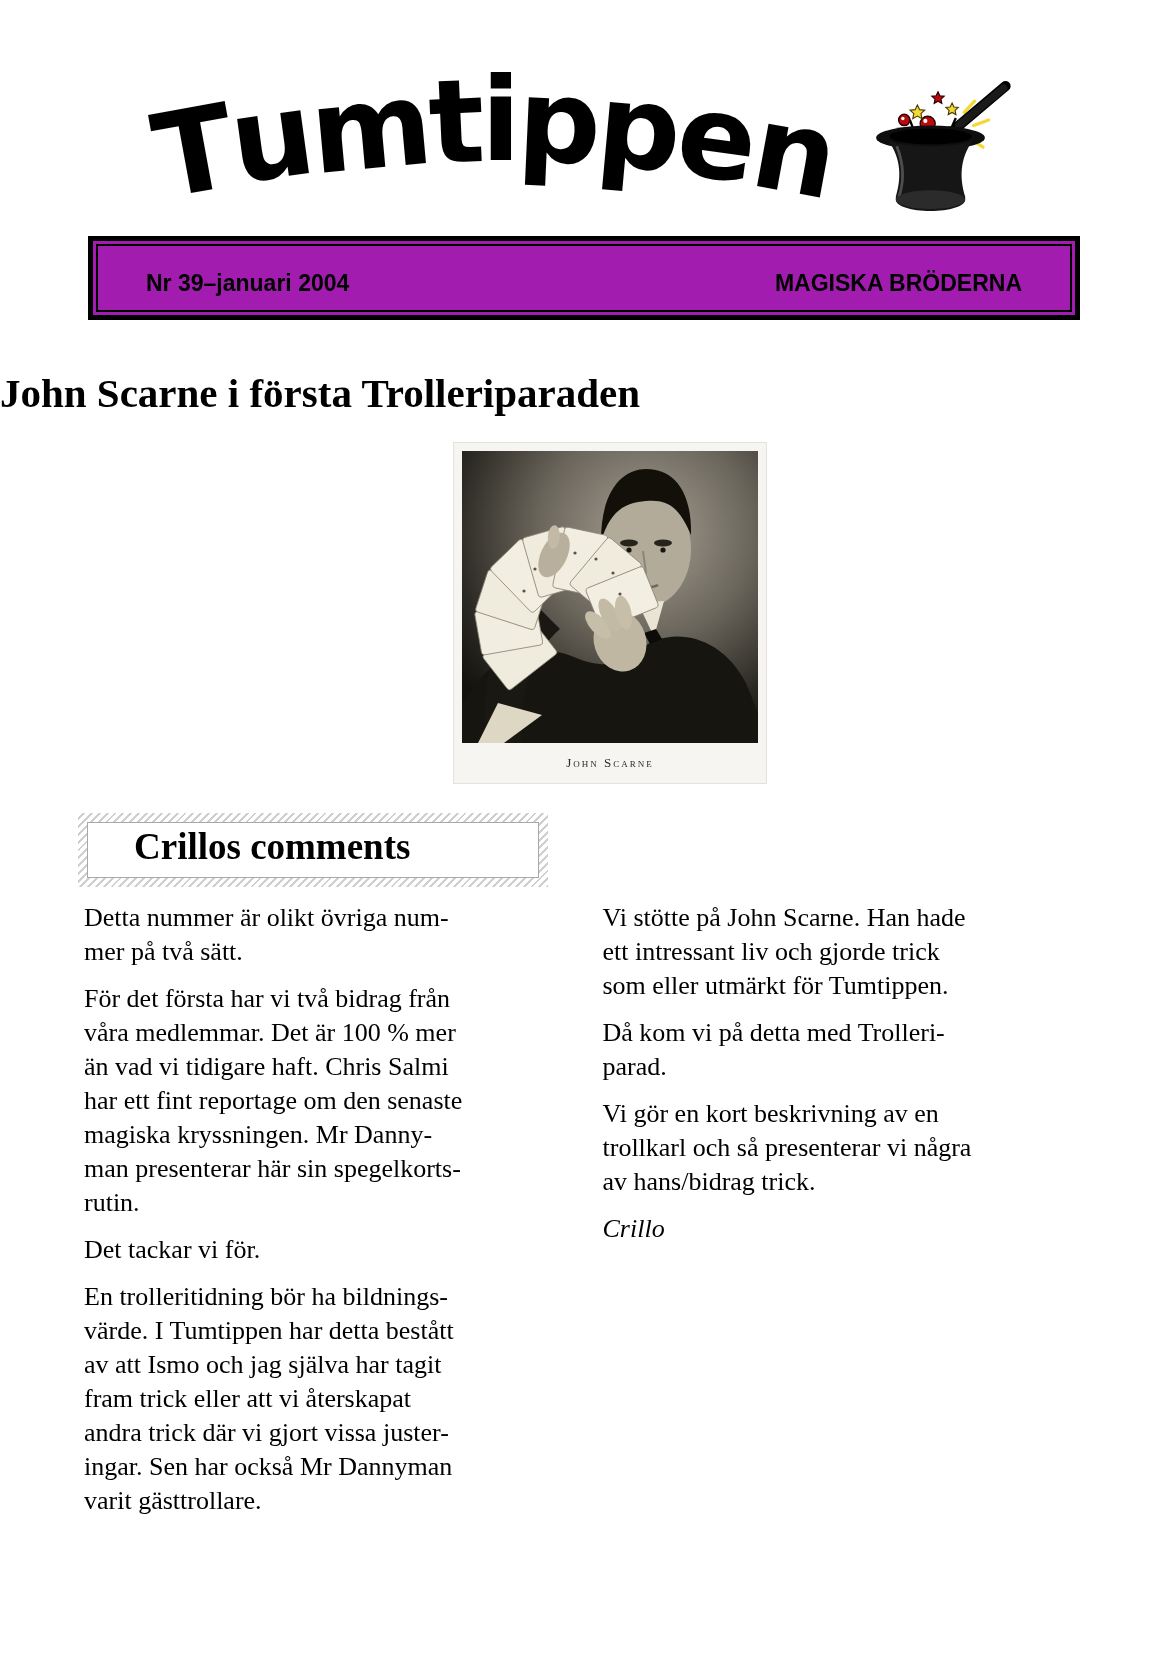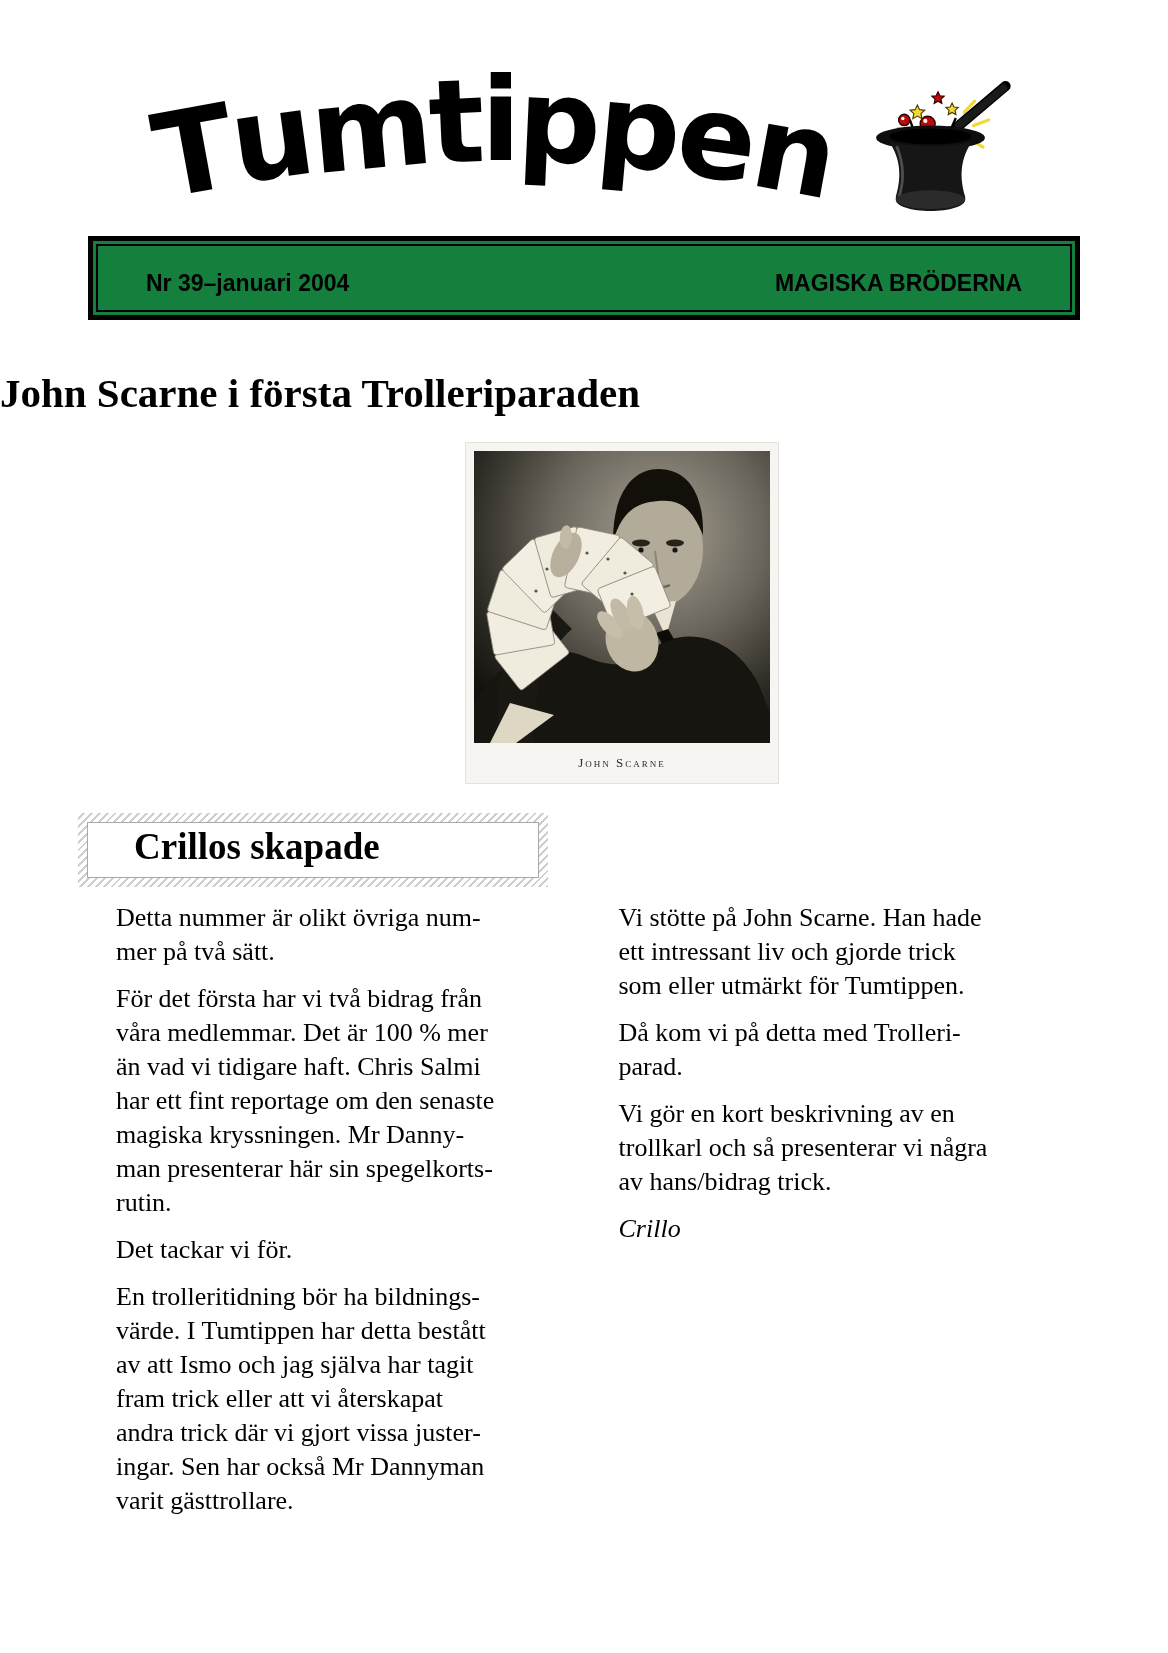--- a/index.html
+++ b/index.html
@@ -31,21 +31,21 @@
     white-space: nowrap;
   }
   .masthead-title span { display: inline-block; }
   .hat-wrap { margin-top: 12px; }
 
   
   .bar-outer {
     margin: 18px 88px 0 88px;
     border: 5px solid #000;
     padding: 3px;
-    background: #15803d;
+    background: #a21caf;
   }
   .bar-inner {
     border: 2px solid #000;
     padding: 24px 48px 13px 48px;
     display: flex;
     justify-content: space-between;
     align-items: flex-end;
     font-family: "Liberation Sans", sans-serif;
     font-weight: bold;
     font-size: 23px;
@@ -58,21 +58,21 @@
     font-weight: bold;
     font-size: 41px;
     line-height: 1.15;
   }
 
   
   .figure {
     width: 312px;
     margin: 26px auto 0 auto;
     position: relative;
-    left: 38px;
+    left: 26px;
     background: #f6f5f1;
     box-shadow: 0 0 0 1px #e3e2dd;
     padding: 8px 8px 0 8px;
   }
   .figure svg { display: block; }
   .figure-caption {
     height: 40px;
     display: flex;
     align-items: center;
     justify-content: center;
@@ -95,21 +95,21 @@
     padding: 3px 10px 8px 46px;
     font-weight: bold;
     font-size: 37px;
     line-height: 1.15;
   }
 
   
   .columns {
     display: flex;
     gap: 41px;
-    margin: 14px 88px 0 116px;
+    margin: 14px 88px 0 84px;
   }
   .col { flex: 1 1 0; font-size: 26px; line-height: 34px; }
   .col p { margin: 0 0 13px 0; white-space: pre; }
   .signature { font-style: italic; }
 </style>
 </head>
 <body>
 
 <div class="masthead">
   <div class="masthead-title"><span style="transform: translateY(32px) rotate(-10.4deg);">T</span><span style="transform: translateY(18px) rotate(-7.8deg);">u</span><span style="transform: translateY(8px) rotate(-5.2deg);">m</span><span style="transform: translateY(2px) rotate(-2.6deg);">t</span><span style="transform: translateY(0px) rotate(0deg);">i</span><span style="transform: translateY(2px) rotate(2.6deg);">p</span><span style="transform: translateY(8px) rotate(5.2deg);">p</span><span style="transform: translateY(18px) rotate(7.8deg);">e</span><span style="transform: translateY(32px) rotate(10.4deg);">n</span></div>
@@ -238,21 +238,21 @@
       <ellipse cx="92" cy="104" rx="13" ry="24" fill="#b8b09c"></ellipse>
       <ellipse cx="84" cy="88" rx="6" ry="12" fill="#c2baa5" transform="rotate(-22 84 88)"></ellipse>
     </g>
 
     <polygon points="36,252 80,264 42,292 16,292" fill="#ddd7c4"></polygon>
   </svg>
   <figcaption class="figure-caption">John Scarne</figcaption>
 </figure>
 
 <div class="crillos">
-  <div class="crillos-inner">Crillos skapade</div>
+  <div class="crillos-inner">Crillos comments</div>
 </div>
 
 <div class="columns">
   <div class="col">
     <p>Detta nummer är olikt övriga num-
 mer på två sätt.</p>
     <p>För det första har vi två bidrag från
 våra medlemmar. Det är 100 % mer
 än vad vi tidigare haft. Chris Salmi
 har ett fint reportage om den senaste

